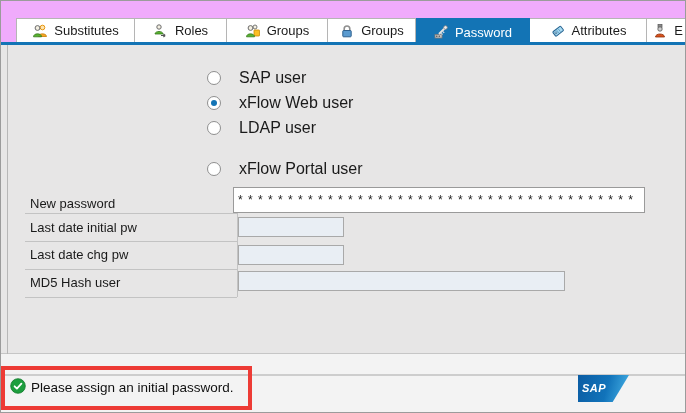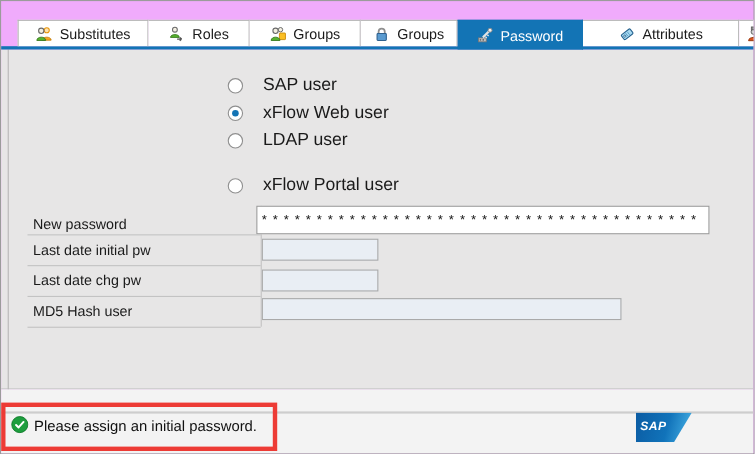--- a/index.html
+++ b/index.html
@@ -141,21 +141,21 @@
           <rect x="2" y="10.5" width="7" height="3.5" fill="#c9c9c9" stroke="#7a7a7a" stroke-width="0.8"></rect>
           <rect x="3" y="11.5" width="1.5" height="1.5" fill="#666"></rect>
           <rect x="5.6" y="11.5" width="1.5" height="1.5" fill="#666"></rect>
           <path d="M6 10L12.5 3.5" stroke="#e3e3e3" stroke-width="2"></path>
           <circle cx="12.5" cy="3.5" r="1.8" fill="#efefef" stroke="#888" stroke-width="0.8"></circle>
           <path d="M8.3 9.3l1.2 1.2M10 7.6l1.2 1.2" stroke="#e3e3e3" stroke-width="1.2"></path>
         </svg>
       </span>
       <span>Password</span>
     </div>
-    <div class="tab" style="width:142px">
+    <div class="tab" style="width:117px">
       <span class="ticon">
         <svg width="16" height="16" viewBox="0 0 16 16">
           <g transform="rotate(-38 8 8)">
             <rect x="3" y="5.5" width="10" height="5.5" rx="1" fill="#a8daf2" stroke="#27638f" stroke-width="1"></rect>
             <circle cx="5.3" cy="8.2" r="1" fill="#fff" stroke="#27638f" stroke-width="0.8"></circle>
             <path d="M7.5 6.5v3.5M9.5 6.5v3.5" stroke="#5a9cc4" stroke-width="0.8"></path>
           </g>
         </svg>
       </span>
       <span>Attributes</span>

